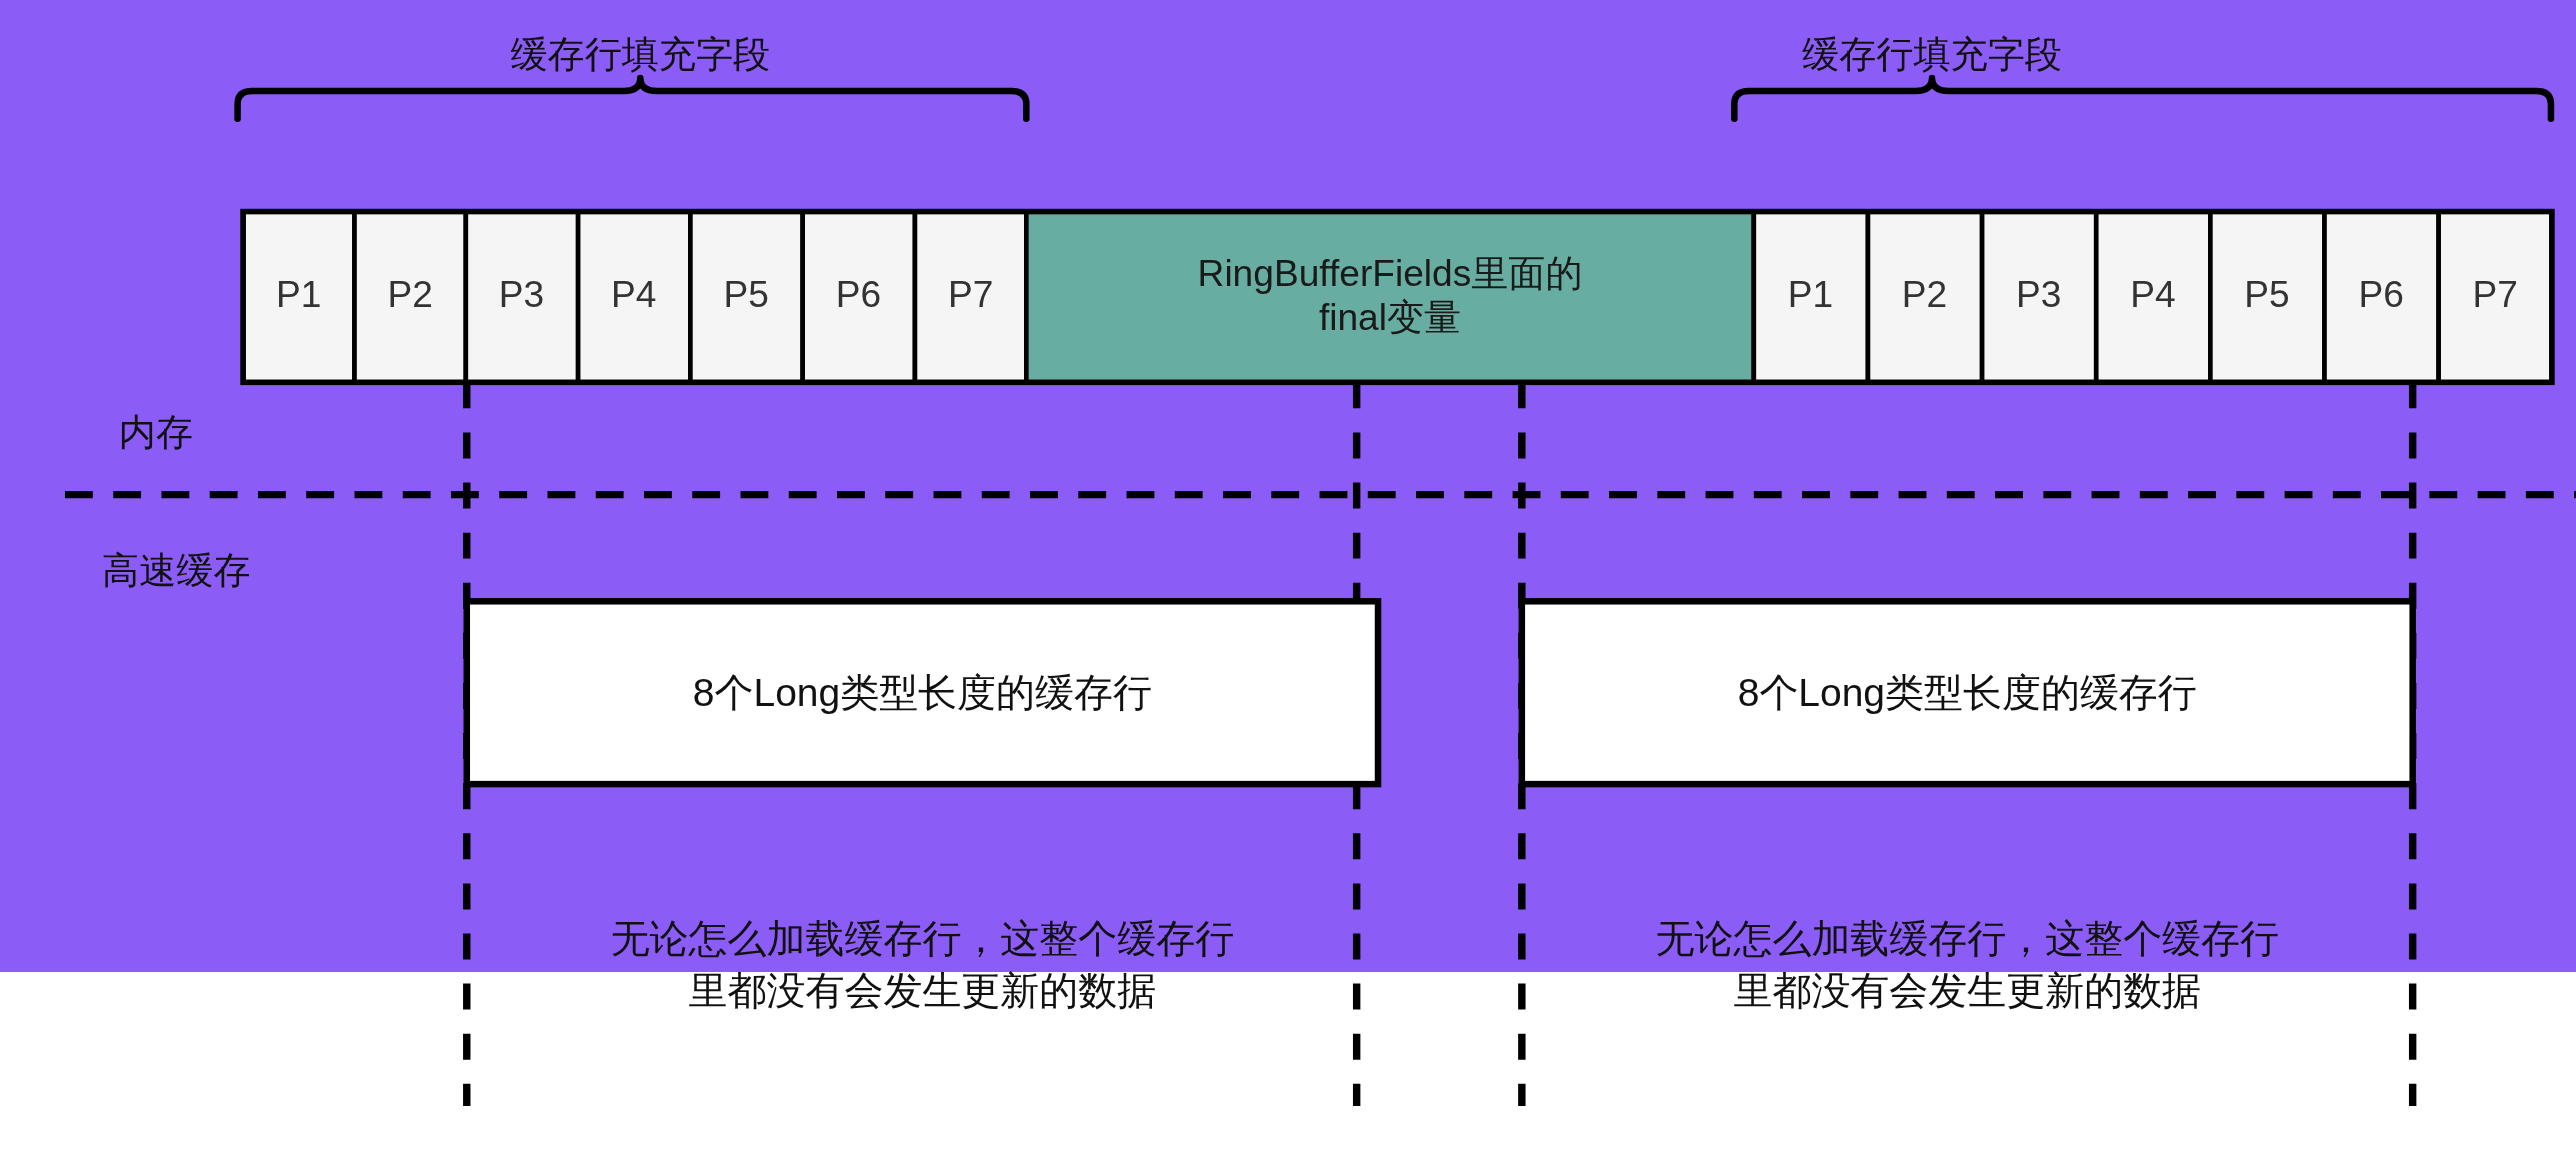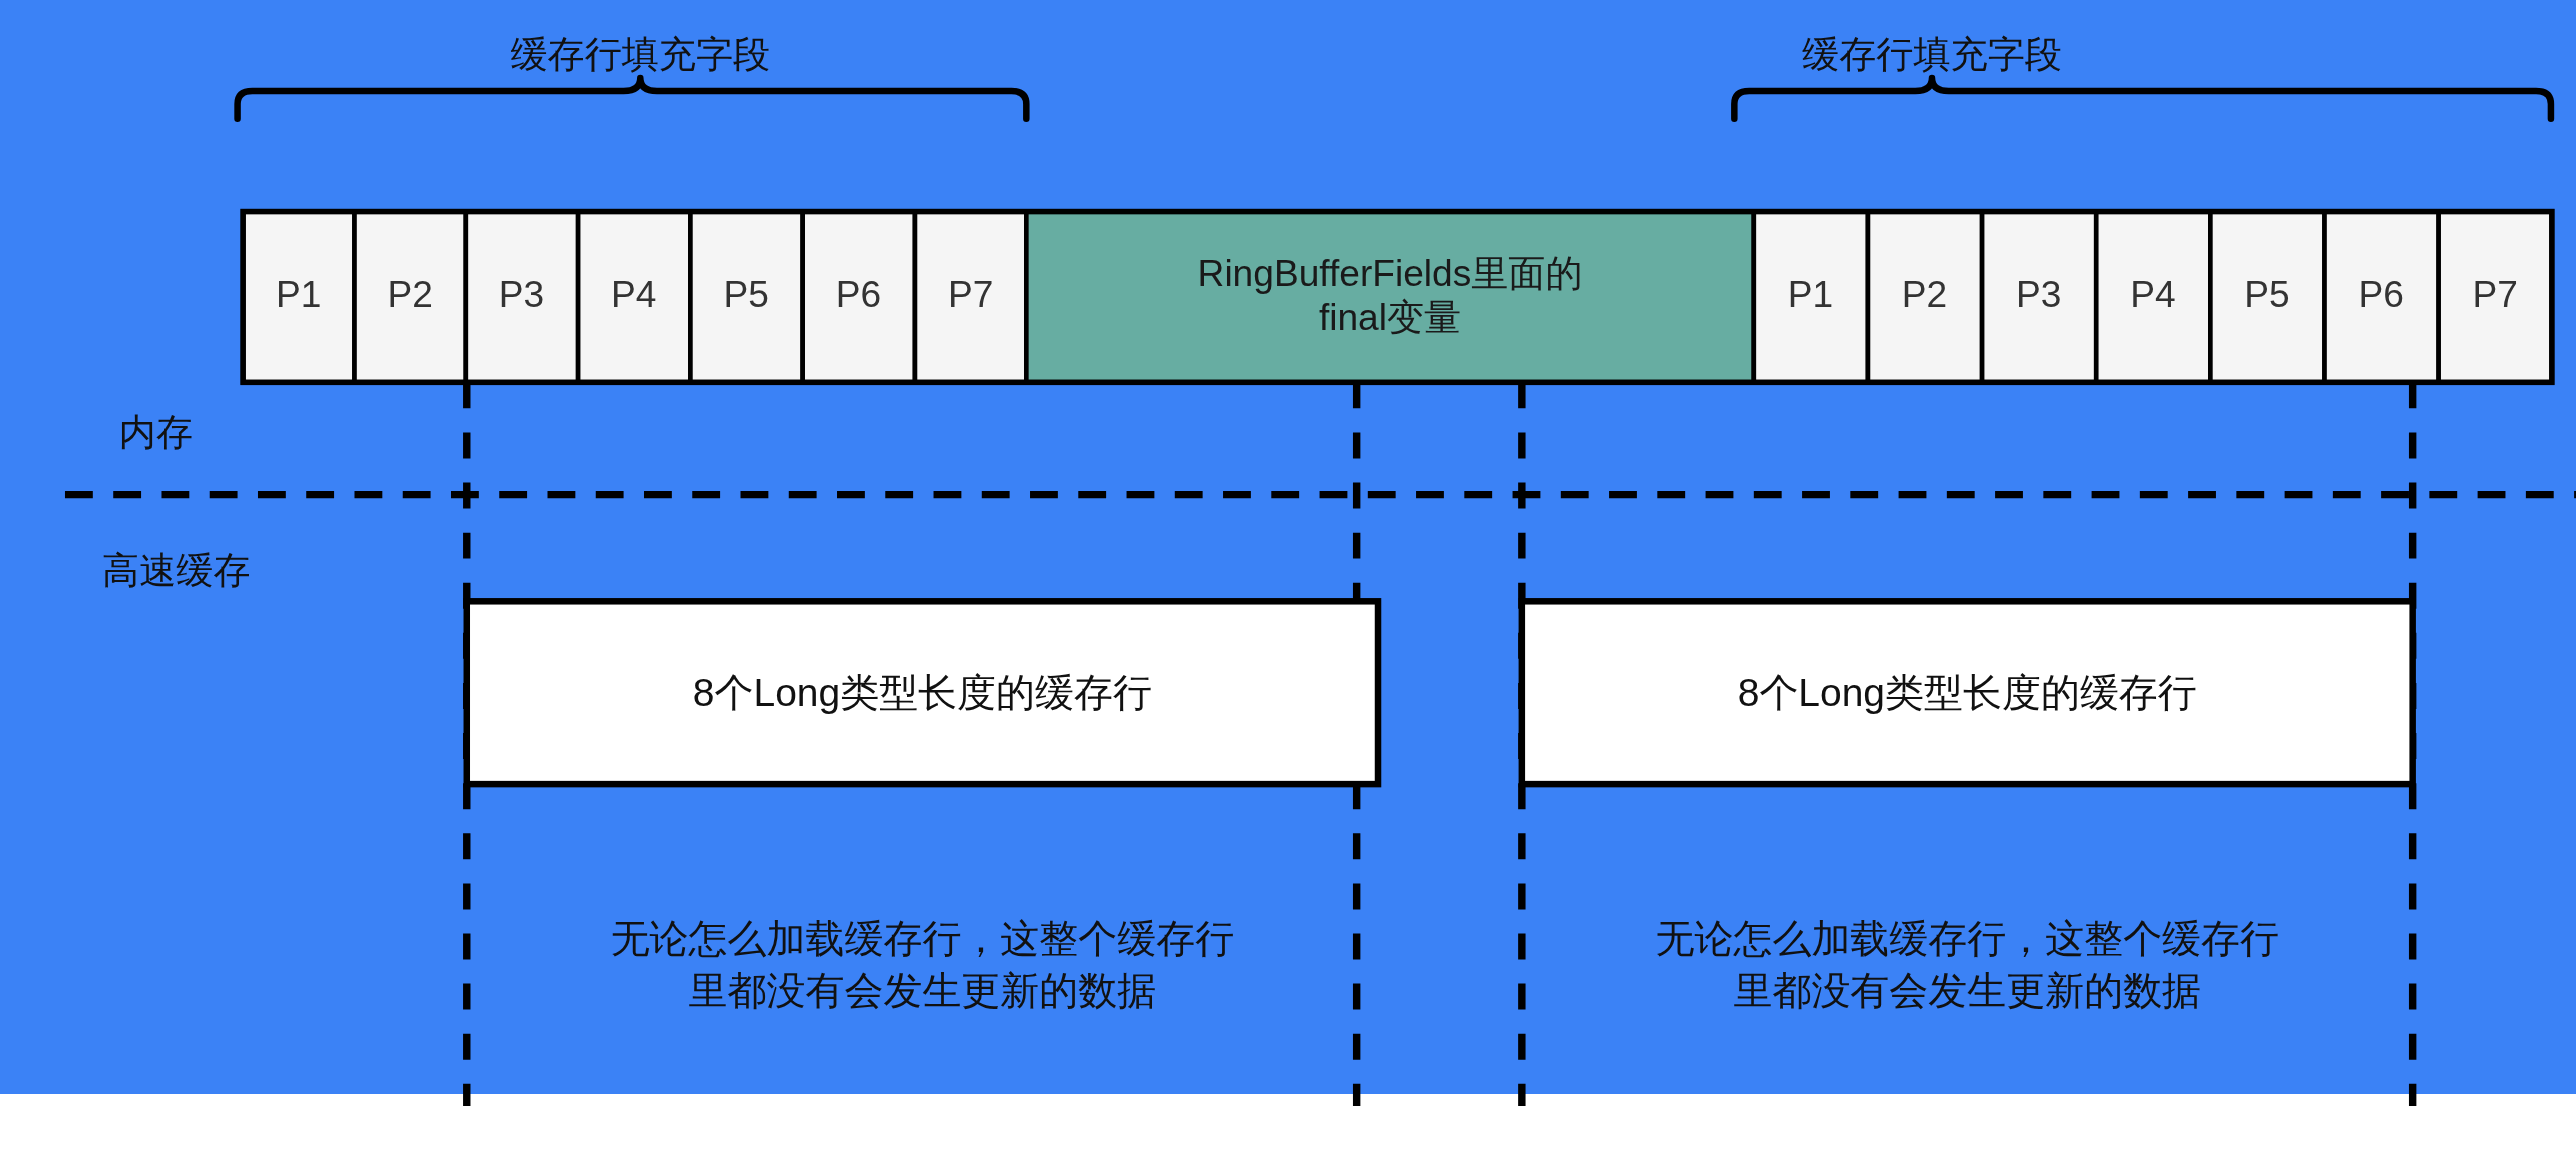--- a/index.html
+++ b/index.html
@@ -9,22 +9,22 @@
   }
   body {
     width: 2576px;
     height: 1159px;
     overflow: hidden;
     font-family: "Liberation Sans", "DejaVu Sans", sans-serif;
   }
   #diagram-root {
     position: relative;
     width: 2576px;
-    height: 1094px;
-    background: #3b82f6;
+    height: 972px;
+    background: #8b5cf6;
   }
   svg.canvas {
     position: absolute;
     top: 0;
     left: 0;
     width: 2576px;
     height: 1159px;
     display: block;
   }
   .cell-rect {

